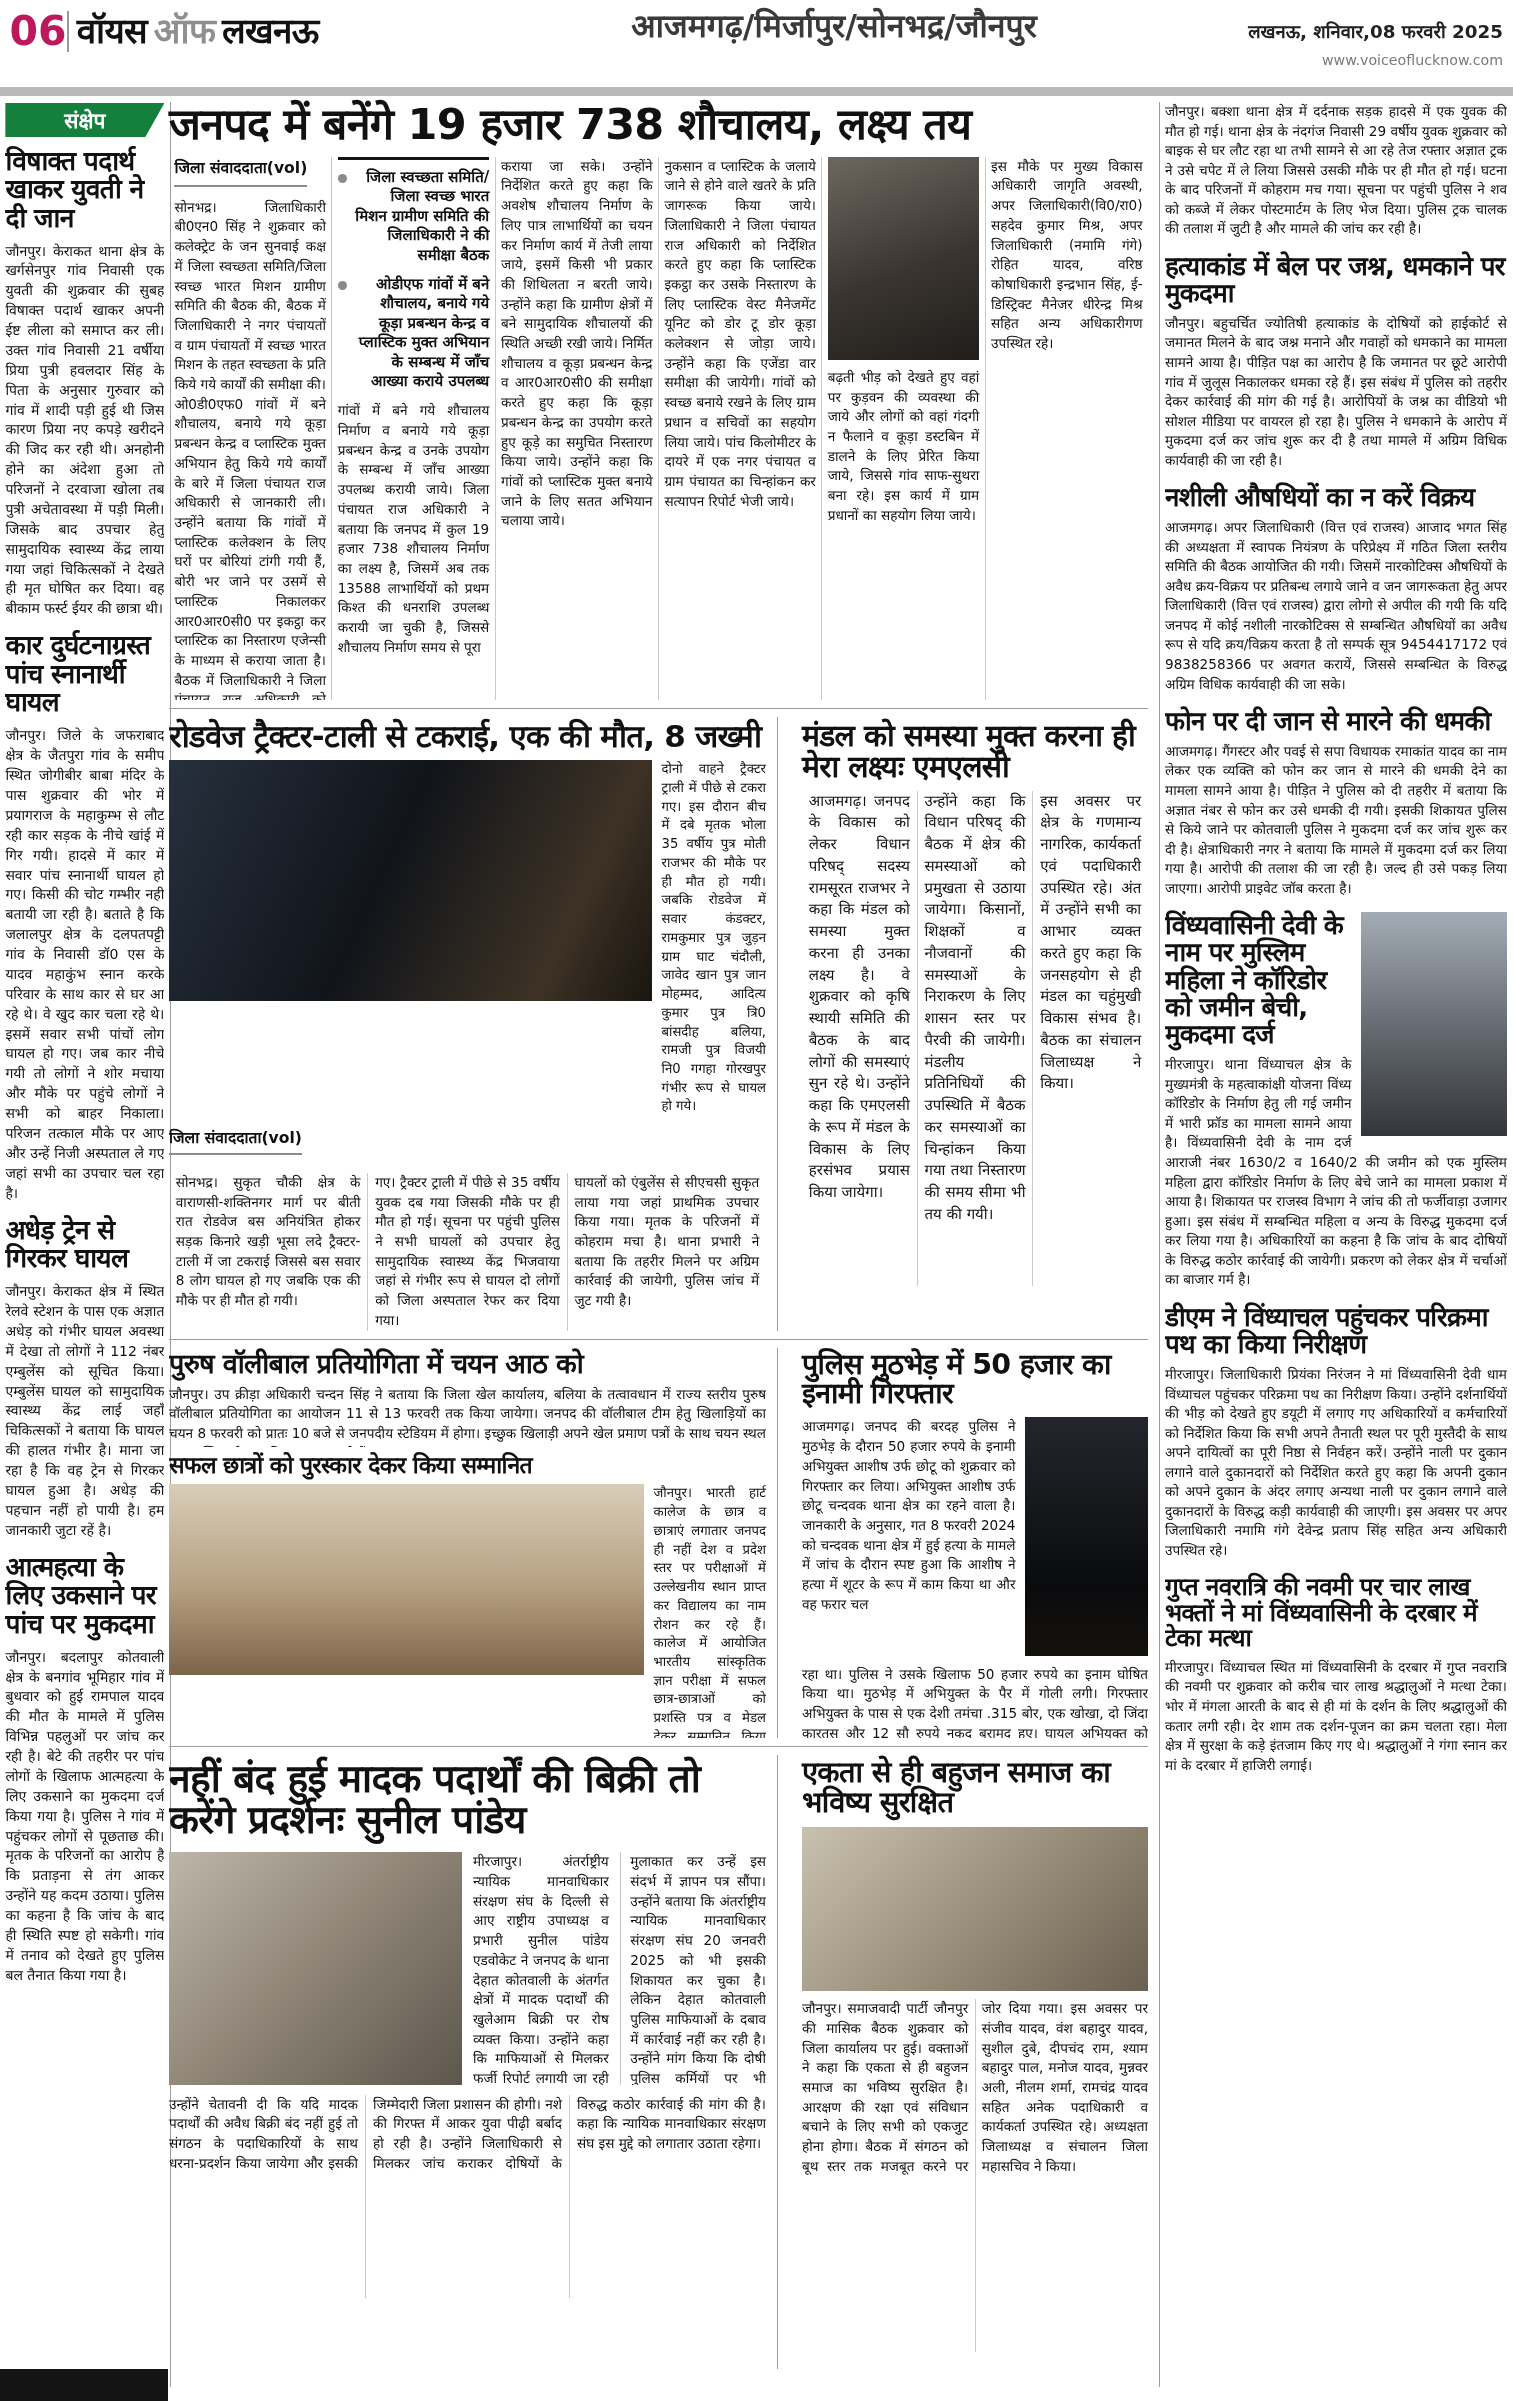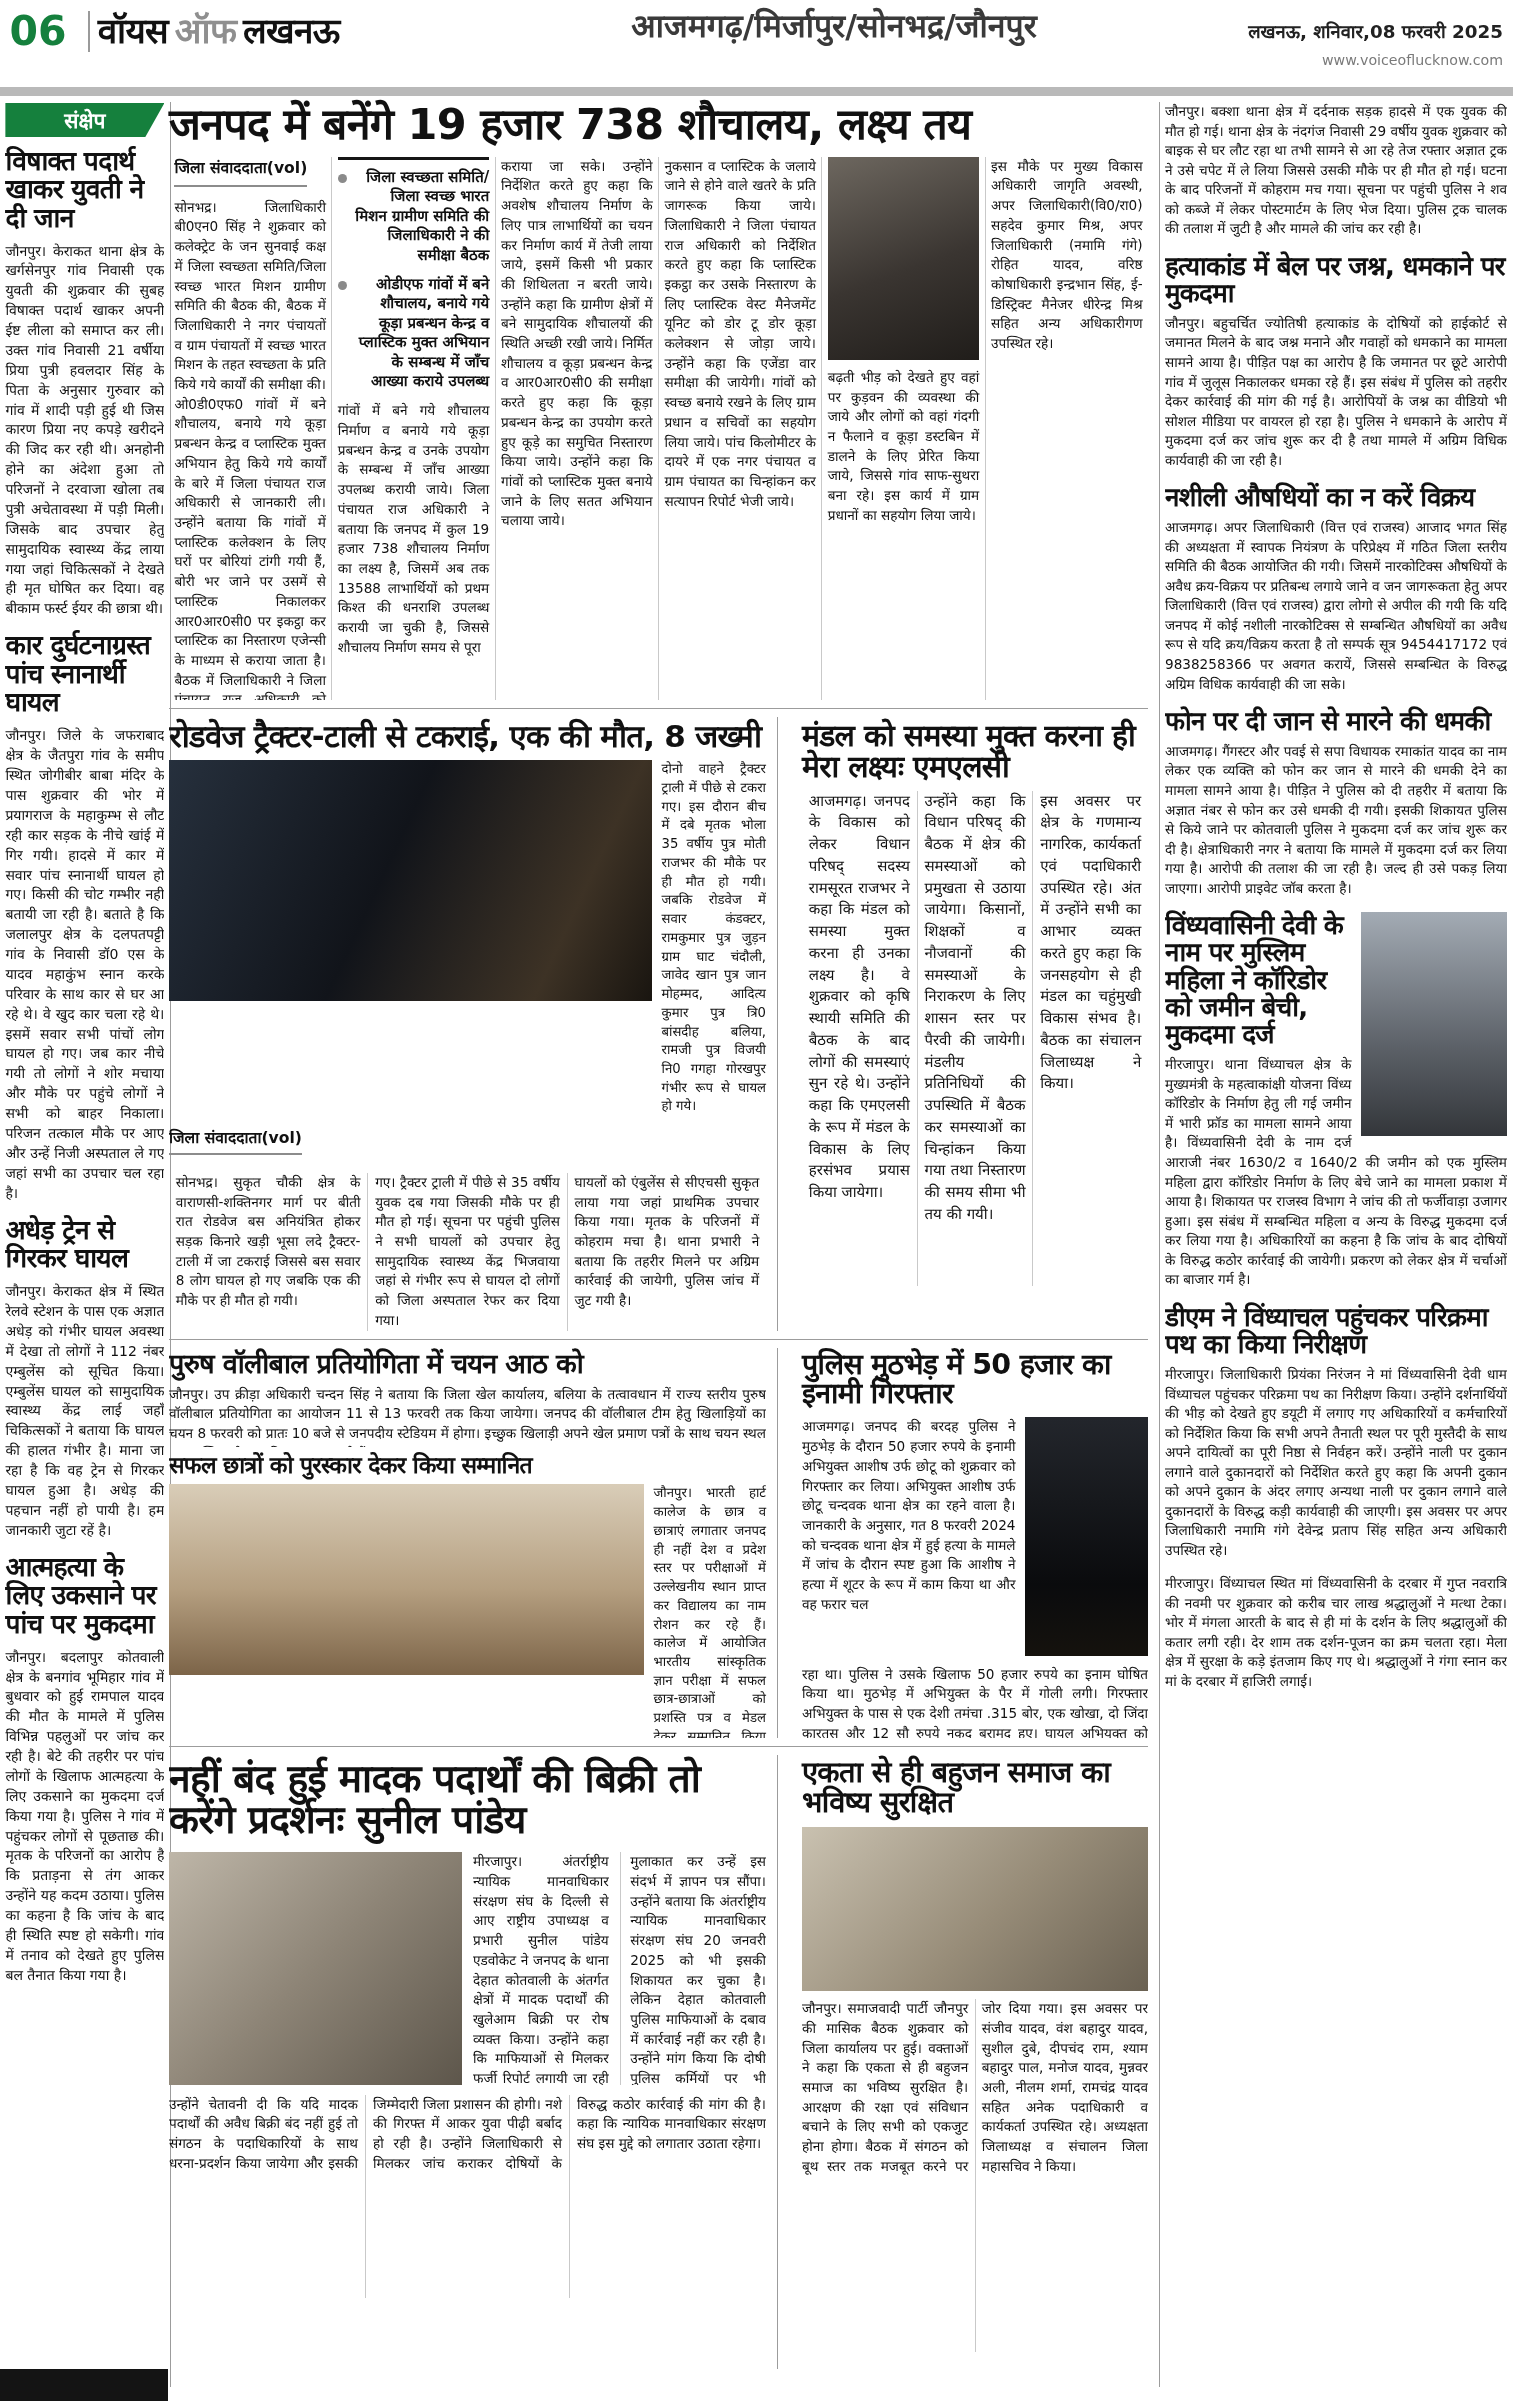--- a/index.html
+++ b/index.html
@@ -1,19 +1,19 @@
 <!DOCTYPE html>
 <html style="font-size:11px"><head>
 <meta charset="utf-8">
 <style>
   html,body{margin:0;padding:0;background:#e8e8e8}
   #page{position:relative;width:1514px;height:2401px;background:#fff;font-family:"DejaVu Sans",sans-serif;color:#111;overflow:hidden}
   
   .hd-left{position:absolute;left:9.5px;top:11px;display:flex;align-items:center;gap:8.1px}
-  .pgnum{font-size:41px;font-weight:bold;color:#15803d;border-right:2px solid #9a9a9a;padding-right:21px;line-height:1}
+  .pgnum{font-size:41px;font-weight:bold;color:#be185d;border-right:2px solid #9a9a9a;padding-right:0;line-height:1}
   .masthead{font-size:35px;font-weight:bold;letter-spacing:-0.7px;line-height:1}
   .masthead .w2{color:#8f8f8f;margin:0 6.8px}
   .hd-center{position:absolute;left:434px;top:9.5px;width:800px;text-align:center;font-size:32px;font-weight:bold;color:#3a3a3a;line-height:1.05}
   .hd-right{position:absolute;right:11px;top:17.6px;text-align:right}
   .dateline{font-size:18.3px;font-weight:bold;color:#222}
   .website{font-size:14.2px;color:#7a7a7a;margin-top:9.5px}
   .graybar{position:absolute;top:87px;left:0;width:1514px;height:8.8px;background:#b9b9b9}
   
   .vrule{position:absolute;top:102px;width:0.7px;background:#9c9c9c;height:2285px}
   
@@ -250,18 +250,19 @@
       <h2>विंध्यवासिनी देवी के नाम पर मुस्लिम महिला ने कॉरिडोर को जमीन बेची, मुकदमा दर्ज</h2>
       <p>मीरजापुर। थाना विंध्याचल क्षेत्र के मुख्यमंत्री के महत्वाकांक्षी योजना विंध्य कॉरिडोर के निर्माण हेतु ली गई जमीन में भारी फ्रॉड का मामला सामने आया है। विंध्यवासिनी देवी के नाम दर्ज आराजी नंबर 1630/2 व 1640/2 की जमीन को एक मुस्लिम महिला द्वारा कॉरिडोर निर्माण के लिए बेचे जाने का मामला प्रकाश में आया है। शिकायत पर राजस्व विभाग ने जांच की तो फर्जीवाड़ा उजागर हुआ। इस संबंध में सम्बन्धित महिला व अन्य के विरुद्ध मुकदमा दर्ज कर लिया गया है। अधिकारियों का कहना है कि जांच के बाद दोषियों के विरुद्ध कठोर कार्रवाई की जायेगी। प्रकरण को लेकर क्षेत्र में चर्चाओं का बाजार गर्म है।</p>
     </div>
 
     <div class="r-art">
       <h2>डीएम ने विंध्याचल पहुंचकर परिक्रमा पथ का किया निरीक्षण</h2>
       <p>मीरजापुर। जिलाधिकारी प्रियंका निरंजन ने मां विंध्यवासिनी देवी धाम विंध्याचल पहुंचकर परिक्रमा पथ का निरीक्षण किया। उन्होंने दर्शनार्थियों की भीड़ को देखते हुए डयूटी में लगाए गए अधिकारियों व कर्मचारियों को निर्देशित किया कि सभी अपने तैनाती स्थल पर पूरी मुस्तैदी के साथ अपने दायित्वों का पूरी निष्ठा से निर्वहन करें। उन्होंने नाली पर दुकान लगाने वाले दुकानदारों को निर्देशित करते हुए कहा कि अपनी दुकान को अपने दुकान के अंदर लगाए अन्यथा नाली पर दुकान लगाने वाले दुकानदारों के विरुद्ध कड़ी कार्यवाही की जाएगी। इस अवसर पर अपर जिलाधिकारी नमामि गंगे देवेन्द्र प्रताप सिंह सहित अन्य अधिकारी उपस्थित रहे।</p>
     </div>
 
     <div class="r-art">
+      <h2 style="font-size:24.4px">गुप्त नवरात्रि की नवमी पर चार लाख भक्तों ने मां विंध्यवासिनी के दरबार में टेका मत्था</h2>
       <p>मीरजापुर। विंध्याचल स्थित मां विंध्यवासिनी के दरबार में गुप्त नवरात्रि की नवमी पर शुक्रवार को करीब चार लाख श्रद्धालुओं ने मत्था टेका। भोर में मंगला आरती के बाद से ही मां के दर्शन के लिए श्रद्धालुओं की कतार लगी रही। देर शाम तक दर्शन-पूजन का क्रम चलता रहा। मेला क्षेत्र में सुरक्षा के कड़े इंतजाम किए गए थे। श्रद्धालुओं ने गंगा स्नान कर मां के दरबार में हाजिरी लगाई।</p>
     </div>
   </div>
 
 </div>
 
 
 </body></html>

